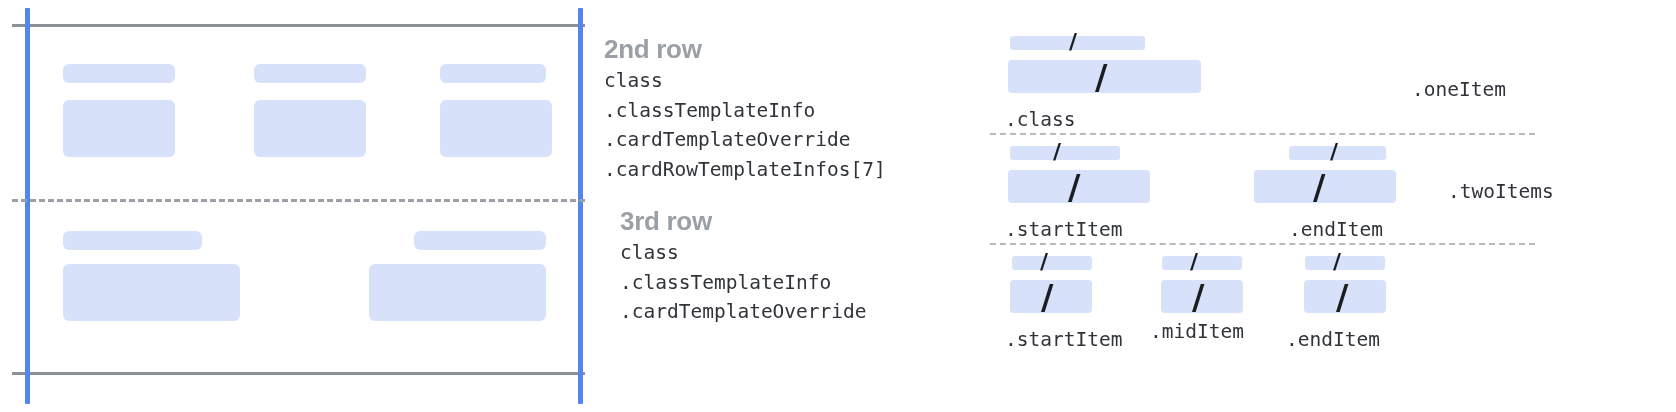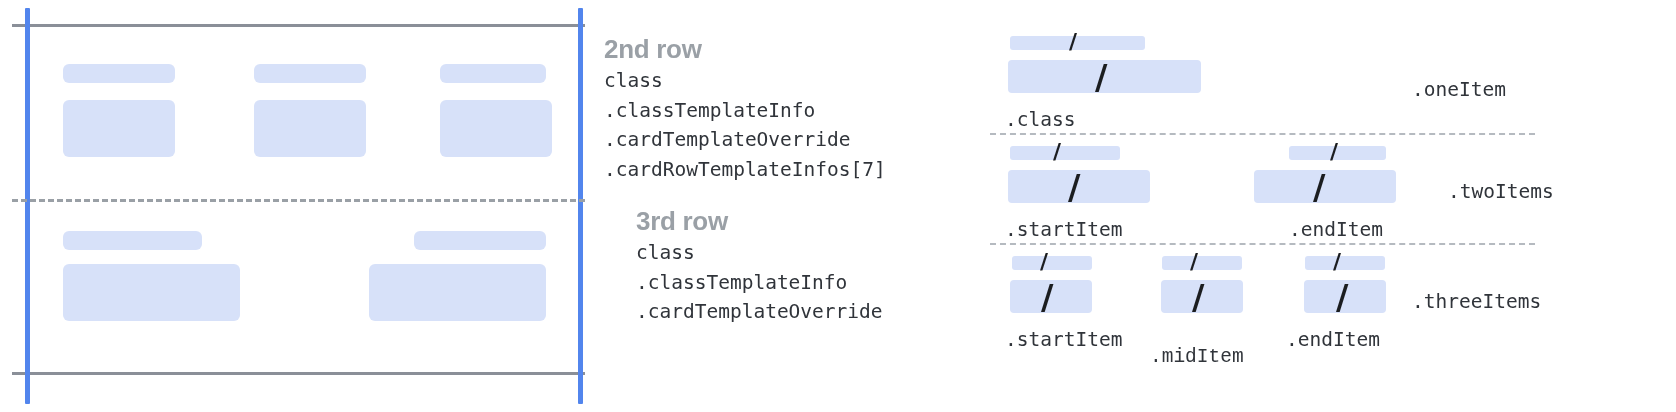--- a/index.html
+++ b/index.html
@@ -141,21 +141,21 @@
   </div>
 
   <div class="row-group" style="left:604px; top:32px;">
     <div class="row-title">2nd row</div>
     <div class="code-lines">class</div>
     <div class="code-lines">.classTemplateInfo</div>
     <div class="code-lines">.cardTemplateOverride</div>
     <div class="code-lines">.cardRowTemplateInfos[7]</div>
   </div>
 
-  <div class="row-group" style="left:636px; top:204px;">
+  <div class="row-group" style="left:620px; top:204px;">
     <div class="row-title">3rd row</div>
     <div class="code-lines">class</div>
     <div class="code-lines">.classTemplateInfo</div>
     <div class="code-lines">.cardTemplateOverride</div>
   </div>
 
   <div>
 
     <div class="variant-sep" style="left:990px; top:133px; width:545px;"></div>
     <div class="variant-sep" style="left:990px; top:243px; width:545px;"></div>
@@ -202,27 +202,26 @@
       <div class="slash slash-lg" style="left:1041px; top:280px;">/</div>
 
       <div class="slot-label" style="left:1005px; top:328px;">.startItem</div>
 
       <div class="slot-top" style="left:1162px; top:256px; width:80px; height:14px;"></div>
       <div class="slash slash-sm" style="left:1190px; top:251px;">/</div>
 
       <div class="slot-body" style="left:1161px; top:280px; width:82px; height:33px;"></div>
       <div class="slash slash-lg" style="left:1192px; top:280px;">/</div>
 
-      <div class="slot-label" style="left:1150px; top:346px;font-family:Liberation Mono, monospace;">.midItem</div>
+      <div class="slot-label" style="left:1150px; top:320px;">.midItem</div>
 
       <div class="slot-top" style="left:1305px; top:256px; width:80px; height:14px;"></div>
       <div class="slash slash-sm" style="left:1333px; top:251px;">/</div>
 
       <div class="slot-body" style="left:1304px; top:280px; width:82px; height:33px;"></div>
       <div class="slash slash-lg" style="left:1336px; top:280px;">/</div>
 
       <div class="slot-label" style="left:1286px; top:328px;">.endItem</div>
 
-      <div class="variant-name" style="left:1412px; top:290px;">.threeItems</div>
     </div>
   </div>
 
 </div>
 
 </body></html>

